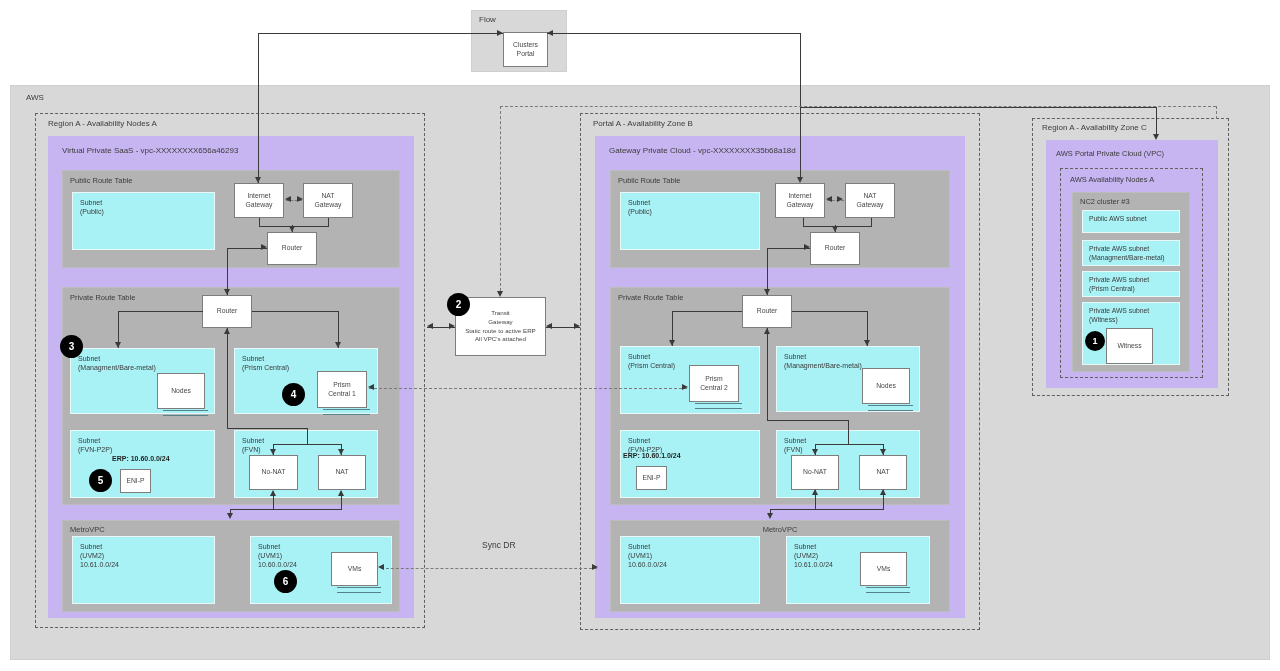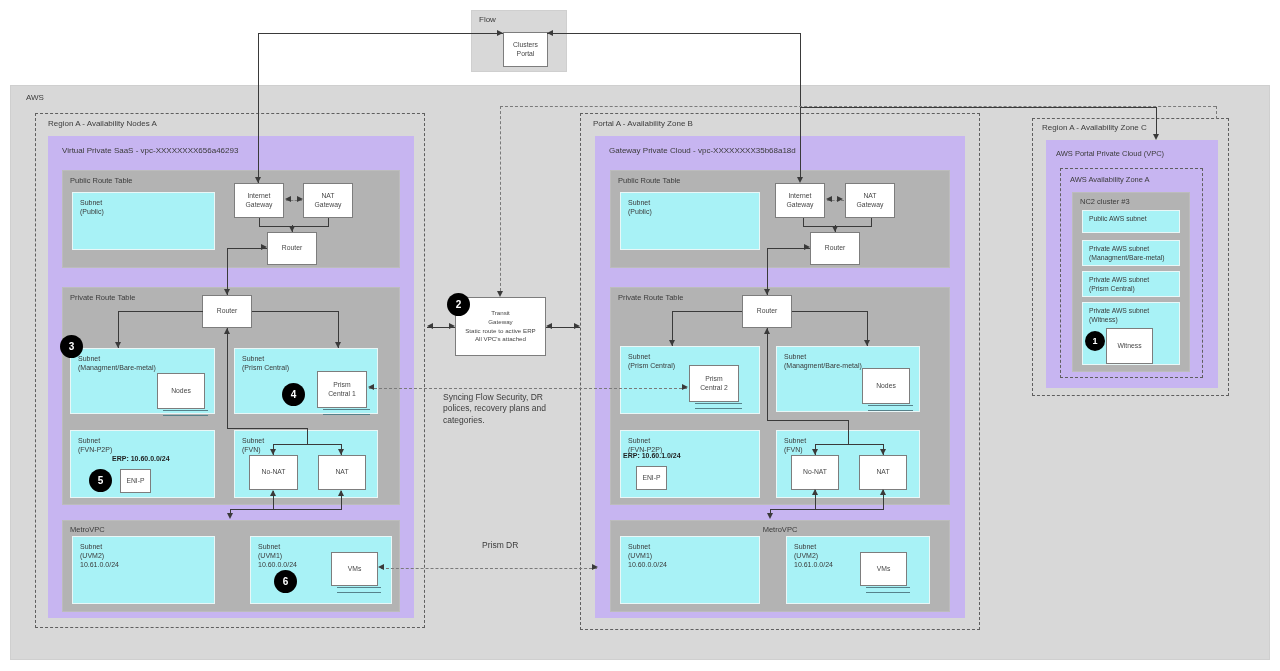--- a/index.html
+++ b/index.html
@@ -132,21 +132,21 @@
   <div class="cy" style="left:786px;top:536px;width:144px;height:68px">Subnet
 (UVM2)
 10.61.0.0/24</div>
   <div class="wb stk" style="left:860px;top:552px;width:47px;height:34px">VMs</div>
 
   <div class="dash" style="left:1032px;top:118px;width:197px;height:278px"></div>
   <div class="lbl" style="left:1042px;top:123px">Region A - Availability Zone C</div>
   <div class="pur" style="left:1046px;top:140px;width:172px;height:248px"></div>
   <div class="lbl lbl-s" style="left:1056px;top:149px">AWS Portal Private Cloud (VPC)</div>
   <div class="dash" style="left:1060px;top:168px;width:143px;height:210px"></div>
-  <div class="lbl lbl-s" style="left:1070px;top:175px">AWS Availability Zone A</div>
+  <div class="lbl lbl-s" style="left:1070px;top:175px">AWS Availability Nodes A</div>
   <div class="rt" style="left:1072px;top:192px;width:118px;height:180px"></div>
   <div class="lbl lbl-s" style="left:1080px;top:197px">NC2 cluster #3</div>
   <div class="cy cy-s" style="left:1082px;top:210px;width:98px;height:23px">Public AWS subnet</div>
   <div class="cy cy-s" style="left:1082px;top:240px;width:98px;height:26px">Private AWS subnet
 (Managment/Bare-metal)</div>
   <div class="cy cy-s" style="left:1082px;top:271px;width:98px;height:26px">Private AWS subnet
 (Prism Central)</div>
   <div class="cy cy-s" style="left:1082px;top:302px;width:98px;height:63px">Private AWS subnet
 (Witness)</div>
   <div class="wb" style="left:1106px;top:328px;width:47px;height:36px">Witness</div>
@@ -257,18 +257,15 @@
       <div class="a-l" style="left: 378px; top: 564px;"></div>
     </div>
 
   <div class="bdg" style="left:447px;top:293px">2</div>
   <div class="bdg" style="left:60px;top:335px">3</div>
   <div class="bdg" style="left:282px;top:383px">4</div>
   <div class="bdg" style="left:89px;top:469px">5</div>
   <div class="bdg" style="left:274px;top:570px">6</div>
   <div class="bdg bdg-sm" style="left:1085px;top:331px">1</div>
 
-  <div class="note" style="left:443px;top:392px;width:140px">Syncing Flow Security, DR
-polices, recovery plans and
-categories.</div>
-  <div class="note" style="left:482px;top:540px">Prism DR</div>
+  <div class="note" style="left:482px;top:540px">Sync DR</div>
 
 </div>
 
 </body></html>

